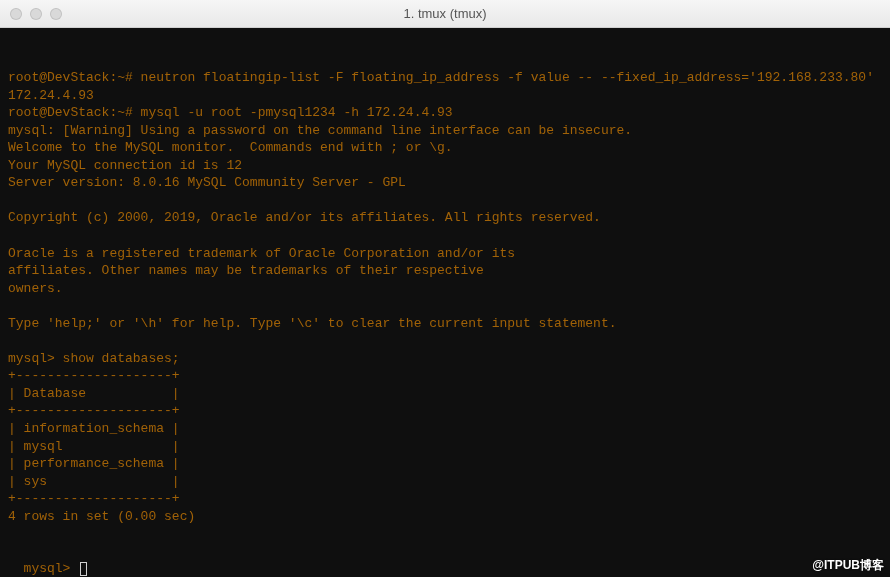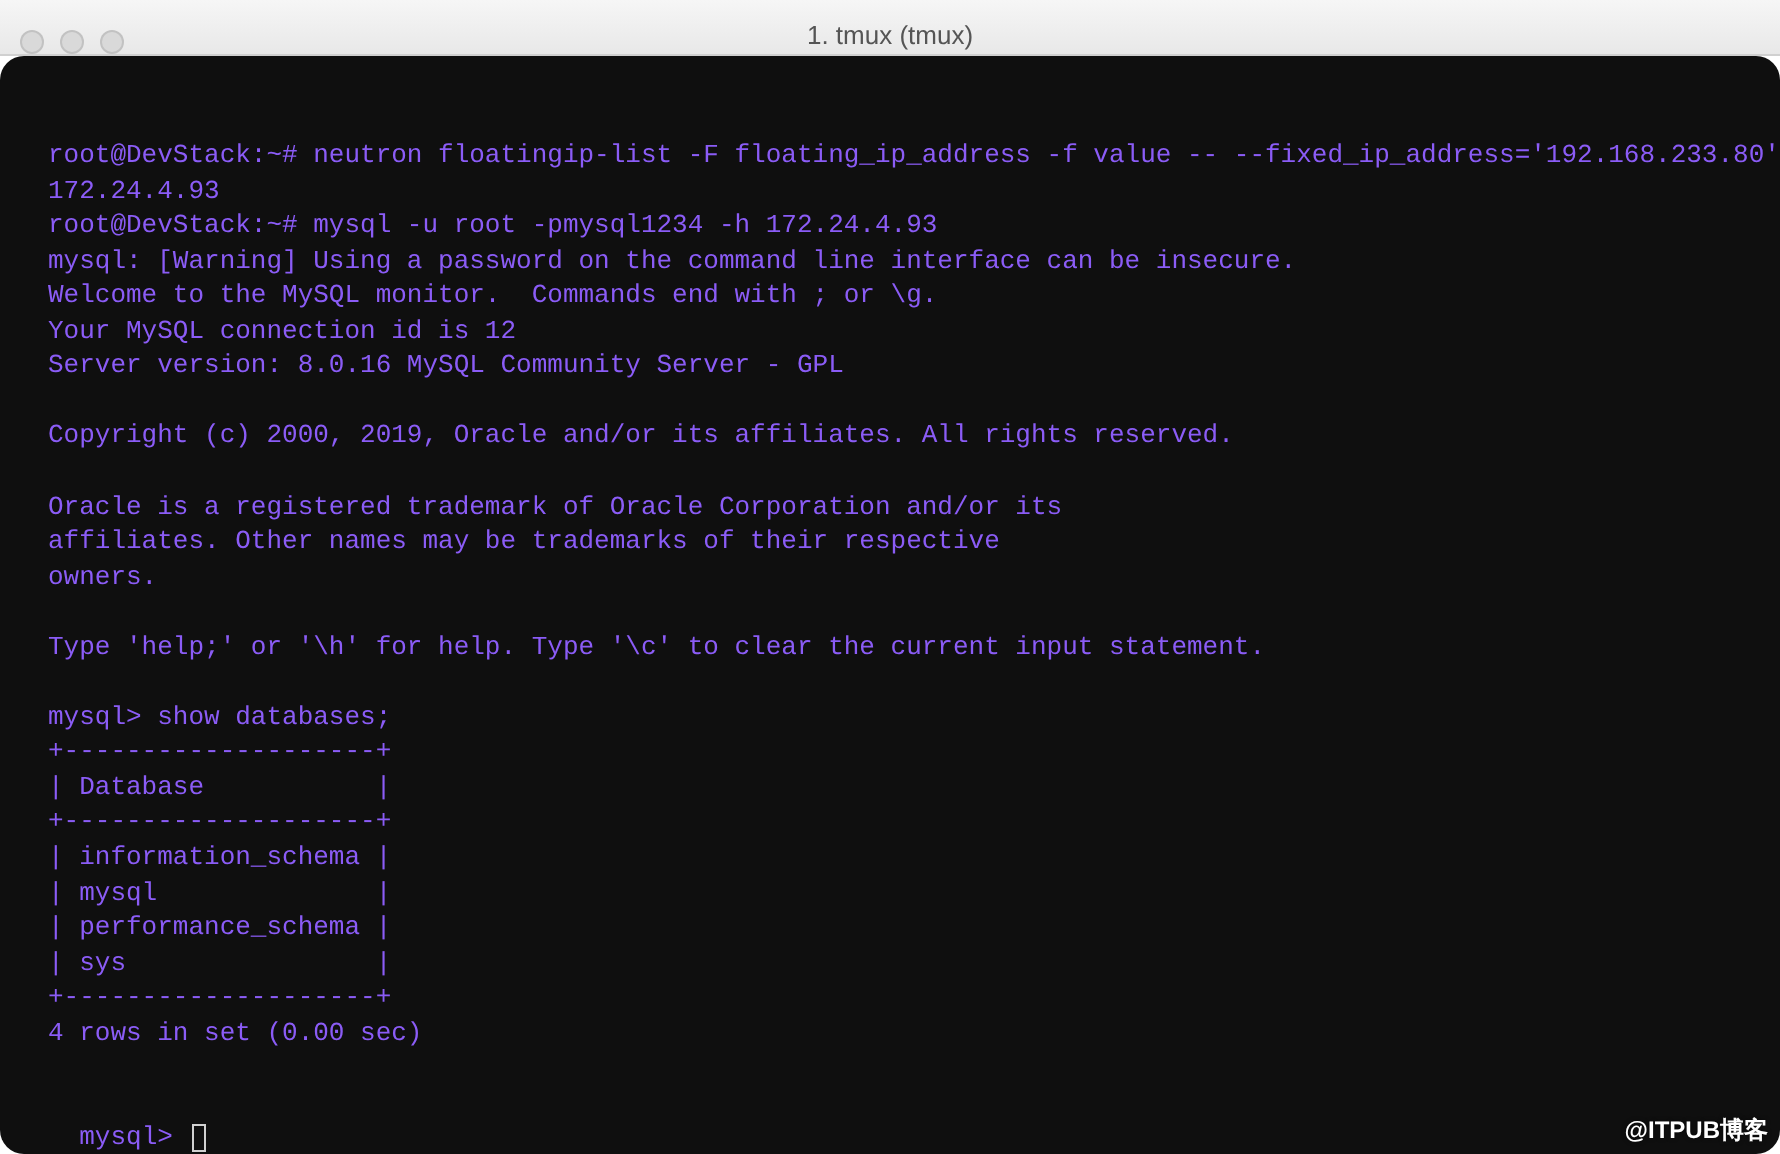--- a/index.html
+++ b/index.html
@@ -11,21 +11,21 @@
       line-height: 1.35;
       background: #fff;
       overflow: hidden;
       position: relative;
     }
     .titlebar {
       height: 28px;
       background: linear-gradient(#f6f6f6, #e8e8e8);
       border-bottom: 1px solid #d0d0d0;
       display: flex;
-      align-items: flex-end;
+      align-items: center;
       position: relative;
     }
     .traffic-lights {
       display: flex;
       gap: 8px;
       padding-left: 10px;
     }
     .tl {
       width: 12px;
       height: 12px;
@@ -36,26 +36,25 @@
     .window-title {
       position: absolute;
       left: 50%;
       transform: translateX(-50%);
       color: #555;
       font-family: -apple-system, "Helvetica Neue", Arial, sans-serif;
       font-size: 13px;
     }
     .terminal {
       background: #0f0f0f;
-      color: #8b5cf6;
-      padding: 6px 24px;
+      color: #a16207;
+      padding: 6px 8px;
       height: calc(100% - 28px);
       white-space: pre;
       overflow: hidden;
-      border-radius: 12px;
     }
     .terminal .line { display: block; }
     .cursor {
       display: inline-block;
       width: 7px;
       height: 14px;
       border: 1px solid #d0d0d0;
       vertical-align: text-bottom;
       margin-left: 2px;
     }

